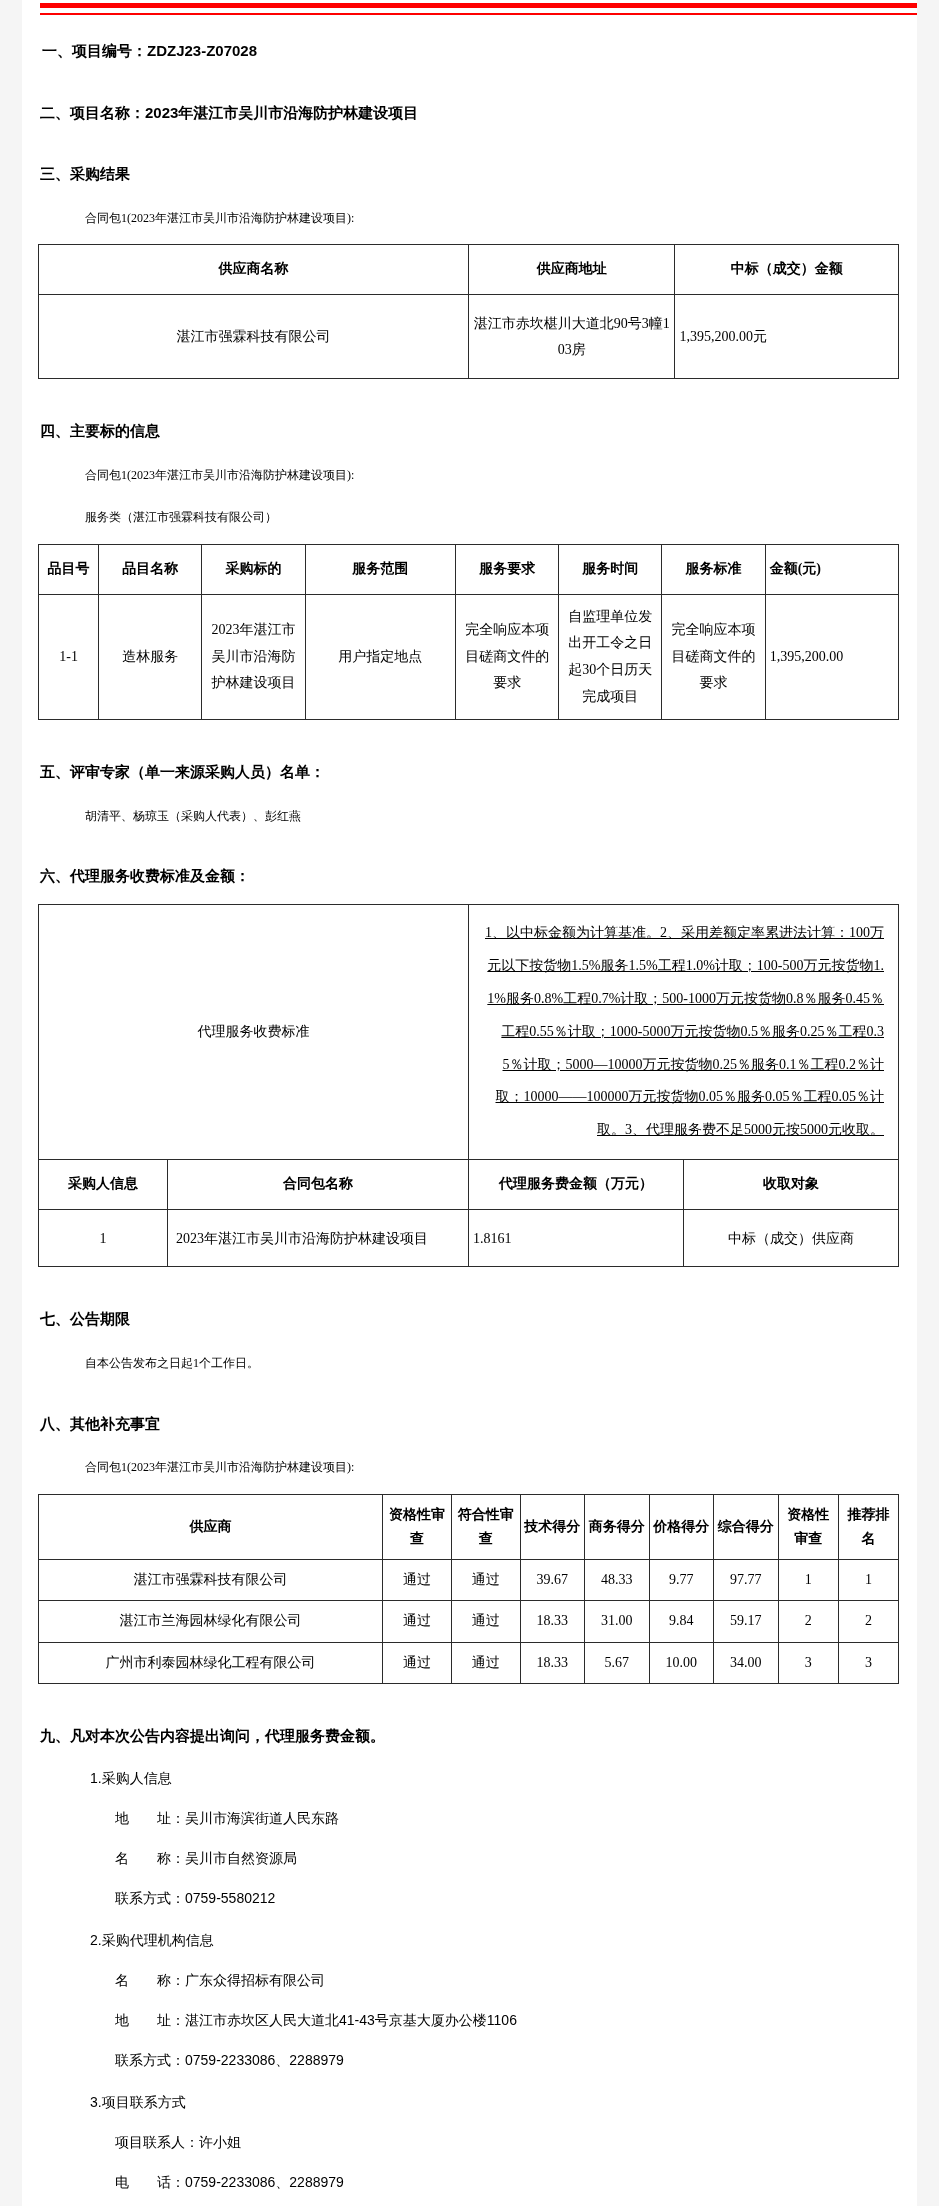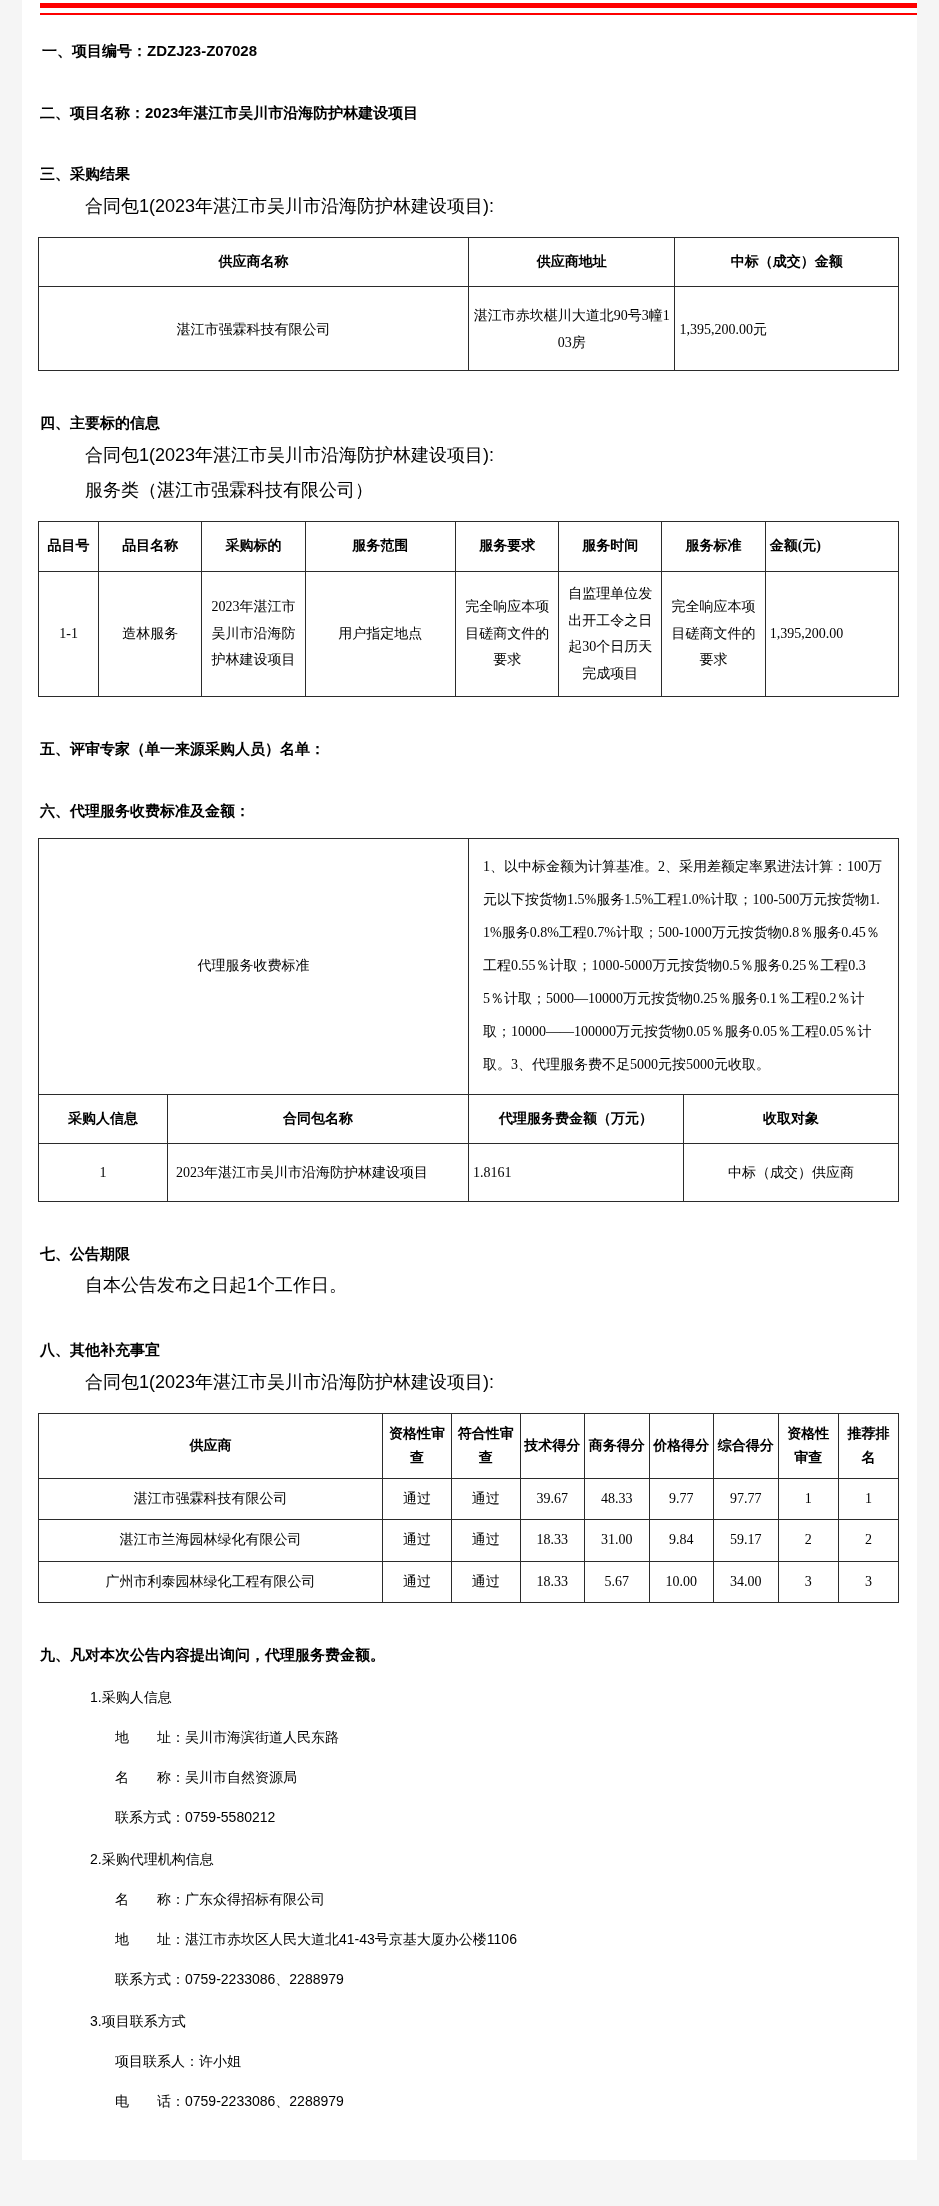--- a/index.html
+++ b/index.html
@@ -23,23 +23,24 @@
   .red-line { height:2px; background:#fe0000; margin-top:5px; }
 
   .sec-h {
     font-weight:bold;
     font-size:15px;
     margin:42px 18px 0 18px;
     line-height:1.3;
   }
   .sec-h.first { margin-top:26px;margin-left:20px; }
   .sub {
-    font-size:18px;
-    margin:10px 18px 0 63px;
+    font-size:12px;
+    margin:26px 18px 0 63px;
     line-height:1.4;
+    font-family:Liberation Serif, serif;
   }
 
   table {
     border-collapse:collapse;
     margin:18px 18px 0 16px;
     width:calc(100% - 34px);
     font-family:"Liberation Serif", serif;
     font-size:14px;
     table-layout:fixed;
   }
@@ -49,23 +50,24 @@
     vertical-align:middle;
     padding:9px 4px;
     line-height:1.9;
     word-break:break-all;
   }
   th { font-weight:bold; padding:11px 4px; }
   td.amt, th.amt { text-align:left; padding-right:10px; }
   td.left { text-align:left; padding-left:8px; }
   td.tall { padding-top:16px; padding-bottom:14px; }
   td.fee-text {
-    text-align:left;
+    text-align:right;
     line-height:2.35;
     padding:12px 14px;
+    text-decoration:underline;
   }
   .t4 th { padding:8px 2px; line-height:1.7; }
   .t4 td { padding:7px 2px; }
 
   .s9-group-h { margin:24px 18px 0 68px; font-size:14px; }
   .s9-line    { margin:22px 18px 0 93px; font-size:14px; }
 </style>
 </head>
 <body>
 
@@ -136,20 +138,21 @@
       <td>用户指定地点</td>
       <td>完全响应本项目磋商文件的要求</td>
       <td>自监理单位发出开工令之日起30个日历天完成项目</td>
       <td>完全响应本项目磋商文件的要求</td>
       <td class="amt">1,395,200.00</td>
     </tr>
   </tbody>
     </table>
 
   <div class="sec-h">五、评审专家（单一来源采购人员）名单：</div>
+  <div class="sub">胡清平、杨琼玉（采购人代表）、彭红燕</div>
 
   <div class="sec-h">六、代理服务收费标准及金额：</div>
 
   <table class="t3">
     <colgroup>
         <col style="width:15%">
         <col style="width:35%">
         <col style="width:25%">
         <col style="width:25%">
       </colgroup>

